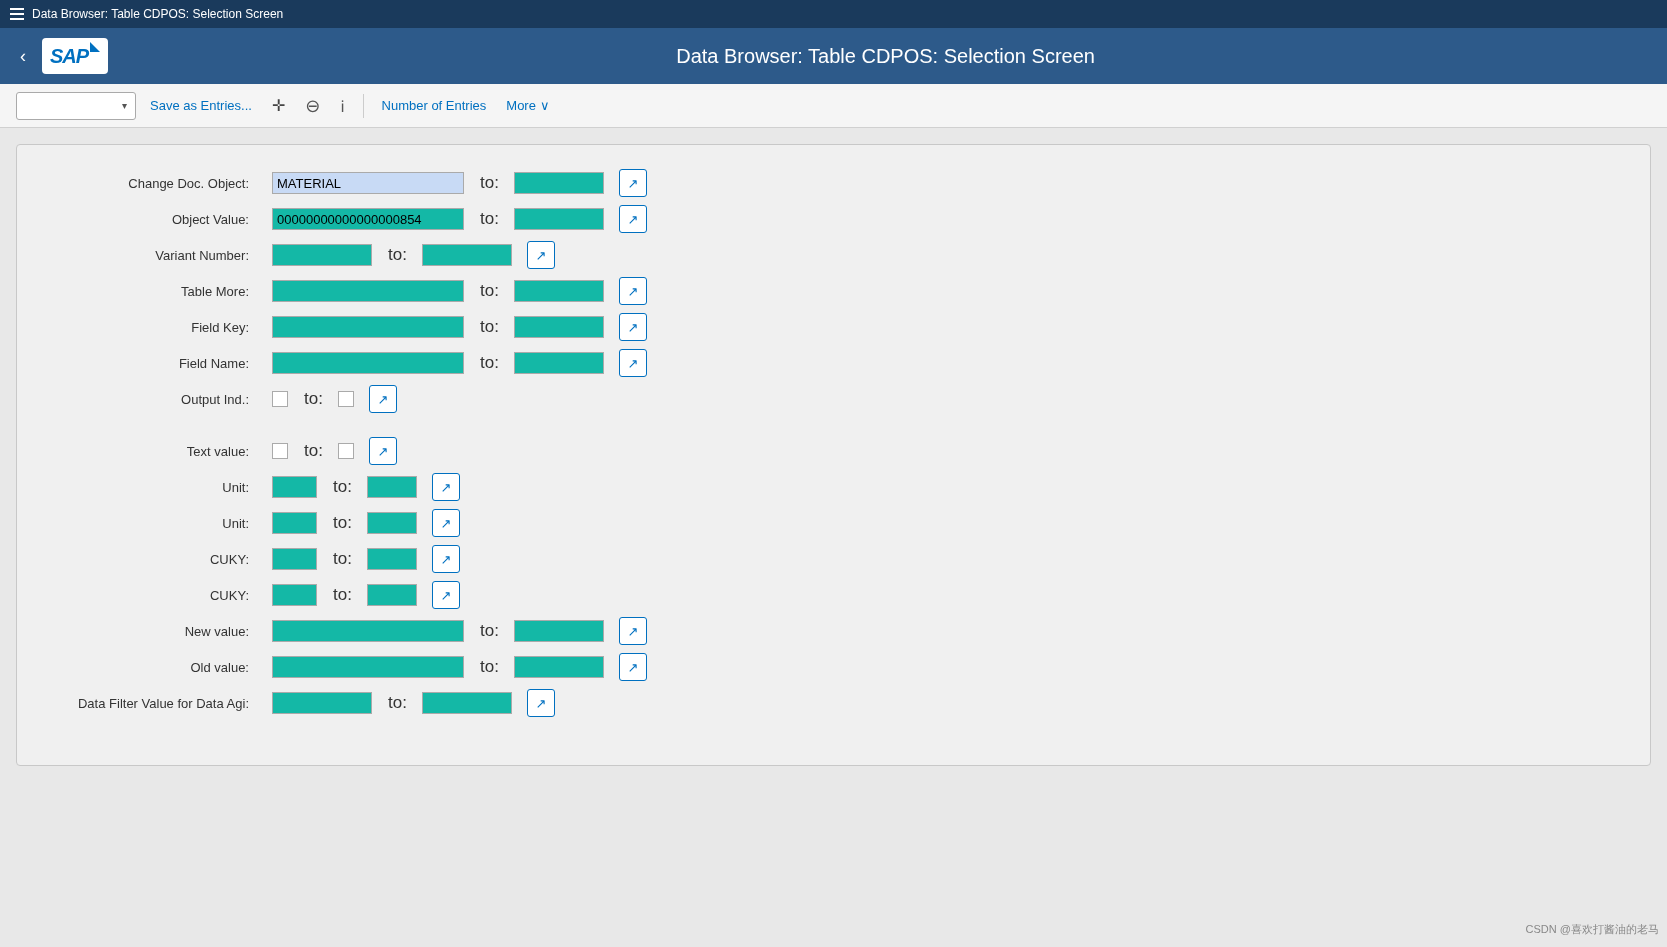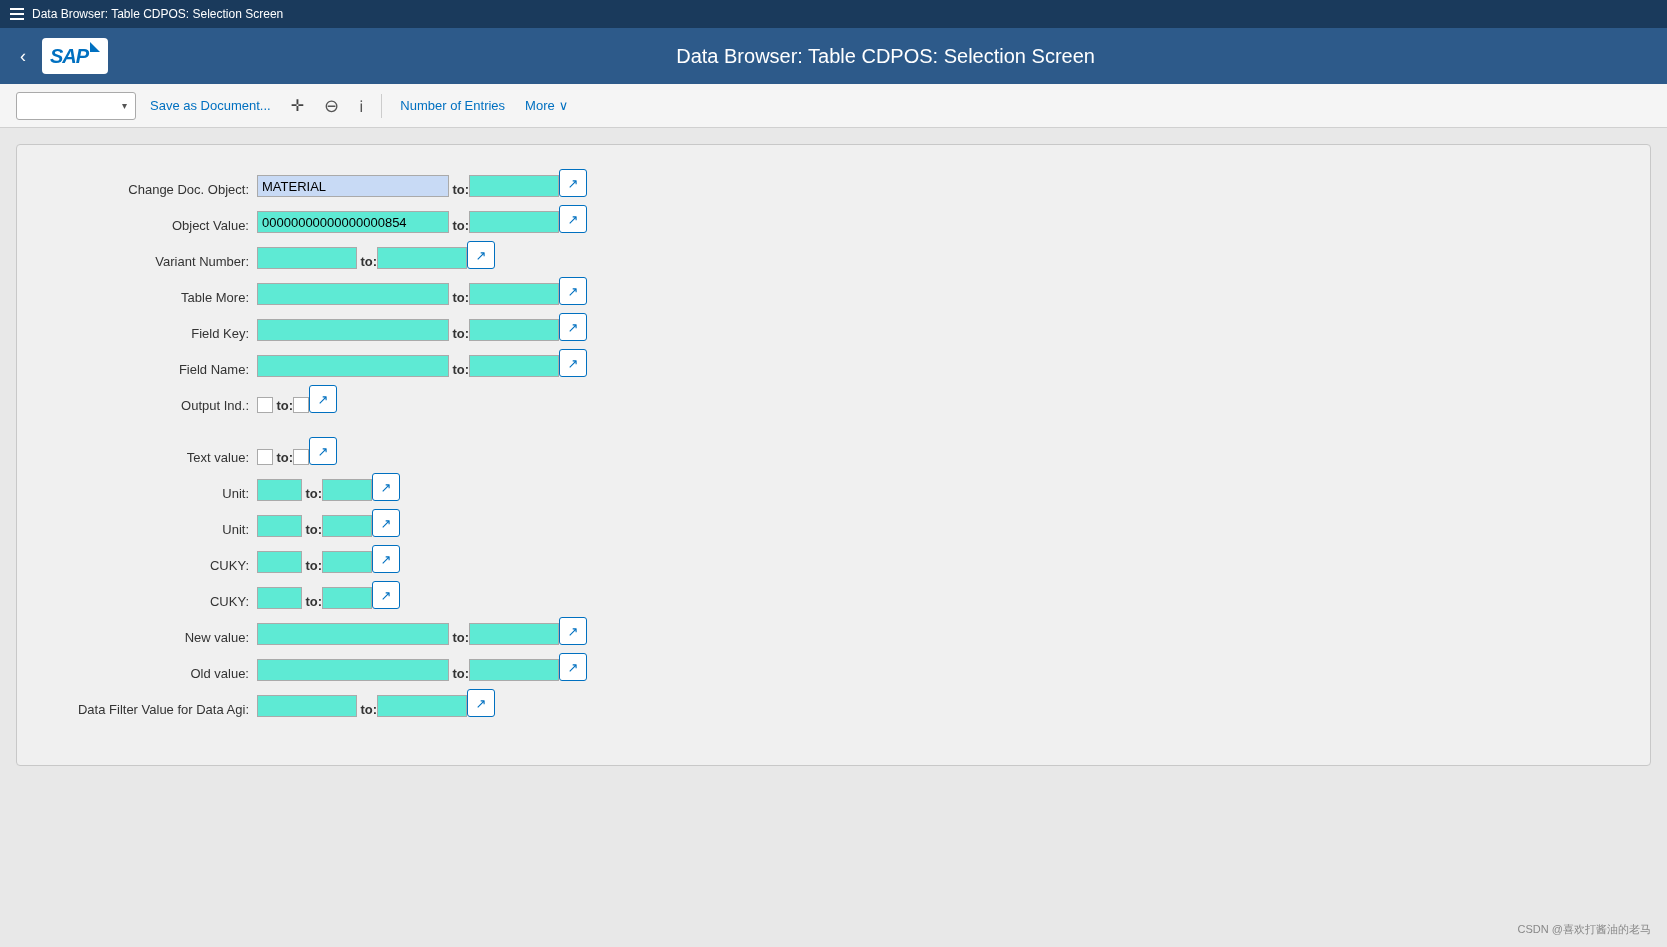--- a/index.html
+++ b/index.html
@@ -136,50 +136,49 @@
     .form-panel {
       background: #f0f0f0;
       border: 1px solid #c8c8c8;
       border-radius: 4px;
       padding: 24px 40px;
     }
 
     
     .form-row {
       display: flex;
-      align-items: flex-end;
+      align-items: center;
       margin-bottom: 8px;
-      gap: 0;
+      gap: 15px;
     }
     .form-label {
       text-align: right;
       min-width: 200px;
       color: #333;
       font-size: 13px;
       padding-right: 8px;
     }
     .form-input {
       border: 1px solid #aaa;
-      background: #5eead4;
+      background: #14b8a6;
       height: 22px;
       padding: 1px 4px;
       font-size: 13px;
       outline: none;
     }
     .form-input-highlight {
       background: #c8daf5;
       color: #000;
       font-weight: normal;
     }
     .to-label {
       color: #333;
-      font-size: 13px;
+      font-size: 17px;
       min-width: 20px;
       text-align: right;
-      font-weight: bold;
     }
     .nav-btn {
       border: 1px solid #0070c0;
       background: white;
       color: #0070c0;
       width: 28px;
       height: 28px;
       cursor: pointer;
       display: flex;
       align-items: center;
@@ -193,21 +192,21 @@
     .form-input-w2 { width: 192px; }
     .form-input-w4 { width: 90px; }
     .form-input-w5 { width: 45px; }
     .form-input-w6 { width: 50px; }
 
     .form-section-gap { height: 16px; }
 
     .footer-note {
       position: fixed;
       bottom: 10px;
-      right: 16px;
+      right: 8px;
       color: #888;
       font-size: 11px;
     }
 
     
     .form-checkbox {
       width: 16px;
       height: 16px;
       border: 1px solid #aaa;
       background: white;
@@ -233,21 +232,21 @@
   </div>
   <div class="header-title">Data Browser: Table CDPOS: Selection Screen</div>
 </div>
 
 <div class="toolbar">
   <div class="toolbar-dropdown">
     <span></span>
     <span class="toolbar-dropdown-arrow">▾</span>
   </div>
   <button class="toolbar-btn">
-    <span>Save as Document...</span>
+    <span>Save as Entries...</span>
   </button>
   <button class="toolbar-icon-btn">
     <span>✛</span>
   </button>
   <button class="toolbar-icon-btn">
     <span style="font-size:18px; color:#555;">⊖</span>
   </button>
   <button class="toolbar-icon-btn">
     <span style="font-size:16px; color:#555;">ℹ</span>
   </button>

